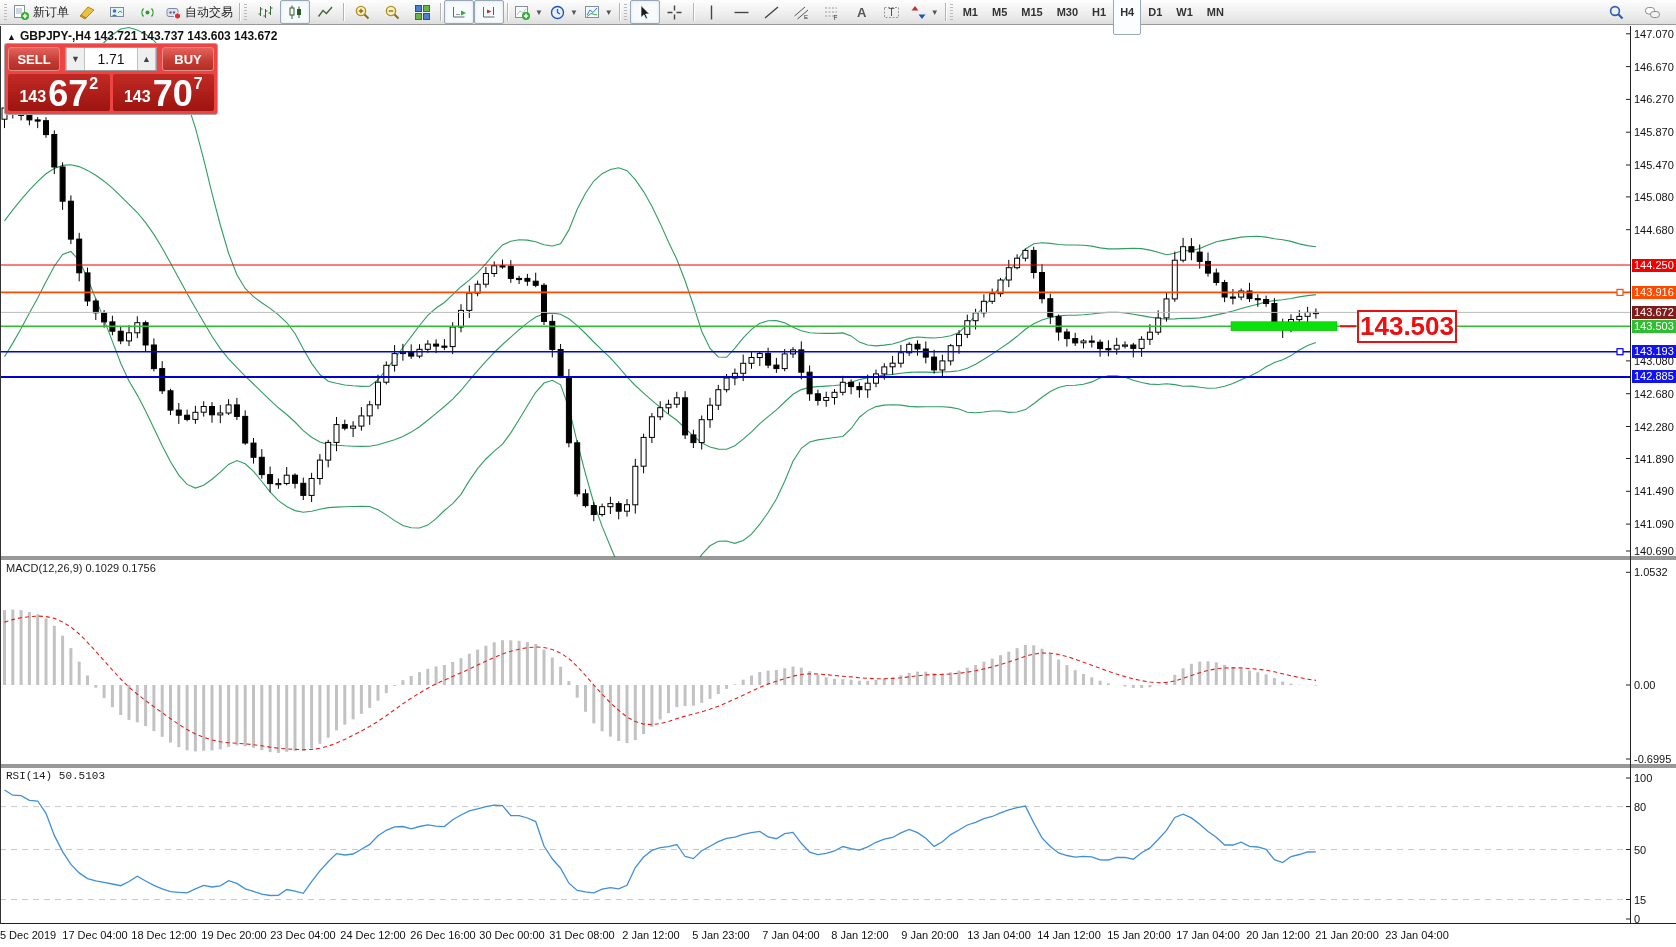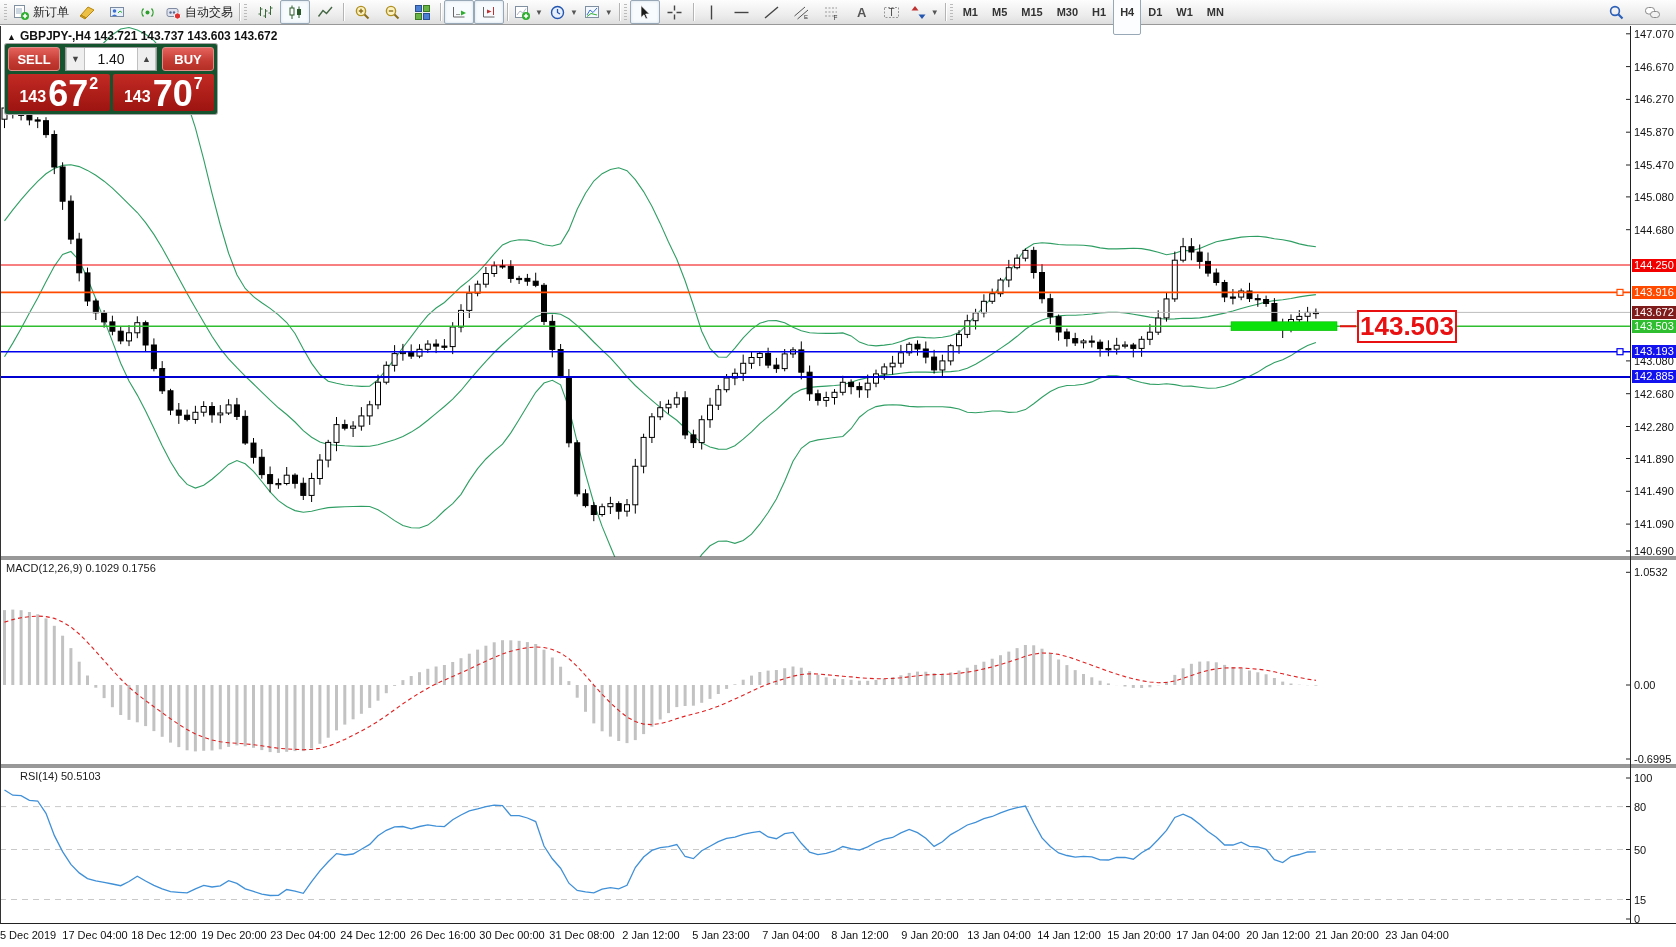--- a/index.html
+++ b/index.html
@@ -17,21 +17,21 @@
   .tsep{width:1px;height:18px;background:#b4b4b4;box-shadow:1px 0 0 #fff;margin:0 3px;}
   .grip{width:3px;height:16px;margin:0 3px 0 1px;
     background:repeating-linear-gradient(180deg,#bbb 0 1px,rgba(0,0,0,0) 1px 3px);}
   .tf-btn{font-size:11px;font-weight:bold;color:#333;padding:12px 6px;height:20px;line-height:20px;
     border:1px solid transparent;border-radius:2px;}
   .tf-btn.active{border-color:#98a8b6;background:#fbfdff;}
   #tb-right{margin-left:auto;display:flex;align-items:center;gap:6px;padding-right:6px;}
   
   #symbol-line{position:absolute;left:7px;top:29px;z-index:20;font-size:12px;font-weight:bold;color:#111;}
   #symbol-line .arr{font-size:9px;margin-right:4px;}
-  #panel{position:absolute;left:5px;top:44px;z-index:20;width:206px;background:#14532d;
+  #panel{position:absolute;left:5px;top:44px;z-index:20;width:206px;background:#ef4444;
     padding:3px;border-radius:2px;box-shadow:0 0 0 1px #a7a7a7;}
   #panel .row1{display:flex;align-items:stretch;height:24px;}
   .trade-btn{width:50px;background:linear-gradient(#e4635c,#c33a32 60%,#b52f27);color:#fff;
     font-size:13px;font-weight:bold;display:flex;align-items:center;justify-content:center;
     border:1px solid #de8d88;border-radius:3px;}
   #vol-group{flex:1;display:flex;margin:0 5px;background:#fff;border:1px solid #9a9a9a;}
   .vol-arrow{width:17px;display:flex;align-items:center;justify-content:center;background:#efefef;
     border-left:1px solid #c0c0c0;border-right:1px solid #c0c0c0;font-size:9px;color:#444;}
   #vol-value{flex:1;display:flex;align-items:center;justify-content:center;font-size:14px;color:#111;}
   #panel .row2{display:flex;gap:3px;margin-top:3px;height:37px;}
@@ -839,41 +839,41 @@
 
   <div id="symbol-line">
     <span class="arr">▲</span><span>GBPJPY-,H4  143.721 143.737 143.603 143.672</span>
   </div>
 
   <div id="panel">
     <div class="row1">
       <div class="trade-btn">SELL</div>
       <div id="vol-group">
         <div class="vol-arrow">▼</div>
-        <div id="vol-value">1.40</div>
+        <div id="vol-value">1.71</div>
         <div class="vol-arrow">▲</div>
       </div>
       <div class="trade-btn">BUY</div>
     </div>
     <div class="row2">
       <div class="px-box">
         <span class="pfx">143</span>
         <span class="big">67</span>
         <span class="sup">2</span>
       </div>
       <div class="px-box">
         <span class="pfx">143</span>
         <span class="big">70</span>
         <span class="sup">7</span>
       </div>
     </div>
   </div>
 
   <div class="pane-label" style="left:6px;top:562px;">MACD(12,26,9) 0.1029 0.1756</div>
-  <div class="pane-label" style="left:20px;top:770px;">RSI(14) 50.5103</div>
+  <div class="pane-label" style="left:6px;top:770px;font-family:Liberation Mono, monospace;">RSI(14) 50.5103</div>
 
   <div id="price-box">143.503</div>
 
   <div id="price-axis">
       <div class="tick-label" style="top:28px">147.070</div>
       <div class="tick-label" style="top:61px">146.670</div>
       <div class="tick-label" style="top:93px">146.270</div>
       <div class="tick-label" style="top:126px">145.870</div>
       <div class="tick-label" style="top:159px">145.470</div>
       <div class="tick-label" style="top:191px">145.080</div>

